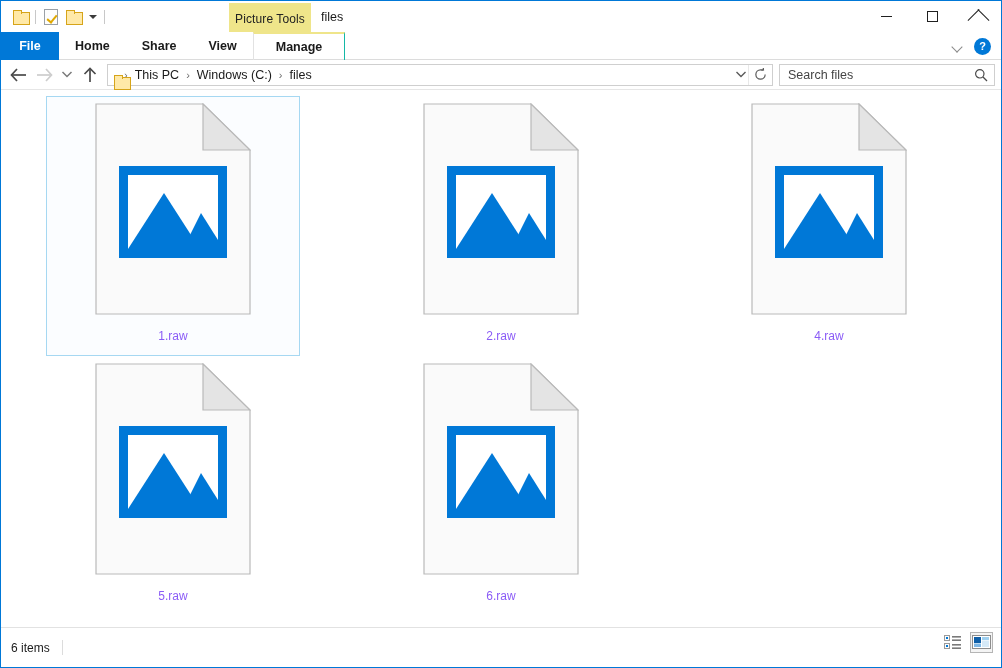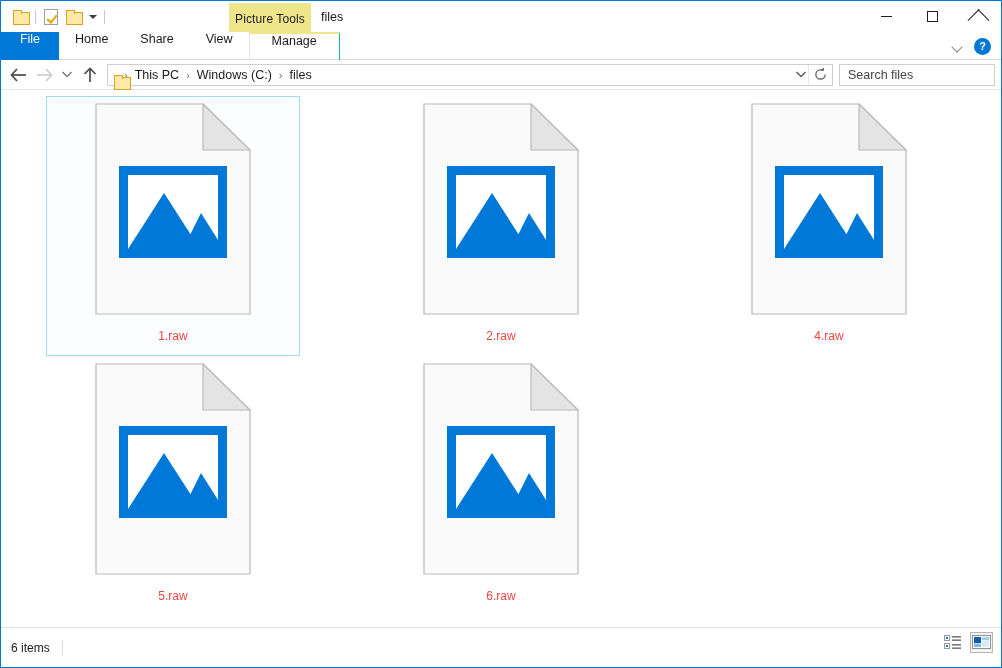--- a/index.html
+++ b/index.html
@@ -93,23 +93,23 @@
 
   
   .ribbonbar {
     height: 28px; min-height: 28px;
     background: #ffffff;
     display: flex; align-items: stretch;
     position: relative;
     border-bottom: 1px solid #dcdcdc;
   }
   .tab {
-    display: flex; align-items: flex-start; justify-content: center;
+    display: flex; align-items: center; justify-content: center;
     font-size: 12.5px; color: #1a1a1a;
-    padding: 0 16px; height: 28px;
+    padding: 0 16px; height: 28px; font-weight: bold;
   }
   .tab-file {
     background: #0078d7; color: #ffffff;
     width: 58px; padding: 0;
   }
   .tab-manage {
     border-left: 1px solid #e2e2e2;
     border-right: 1px solid #14b8a6;
     border-top: 2px solid #efe58a;
     padding: 0 22px;
@@ -168,21 +168,21 @@
   .crumb-caret {
     position: absolute; right: 24px; top: 0; height: 20px;
     display: flex; align-items: center;
   }
   .crumb-refresh {
     position: absolute; right: 0; top: 0; height: 20px; width: 24px;
     display: flex; align-items: center; justify-content: center;
     border-left: 1px solid #e8e8e8;
   }
   .searchbox {
-    width: 156px; height: 22px;
+    width: 216px; height: 22px;
     border: 1px solid #cfcfcf; background: #fff;
     display: flex; align-items: center;
     padding: 0 6px 0 8px;
   }
   .searchbox input {
     flex: 1; border: none; outline: none;
     font-size: 12.5px; font-family: "Liberation Sans", sans-serif;
     color: #1a1a1a; background: transparent;
   }
   .searchbox input::placeholder { color: #444; opacity: 1; }
@@ -212,21 +212,21 @@
   .tile.selected {
     border: 1px solid #a6d8f2;
     background: #fbfdff;
   }
   .thumb {
     width: 156px; height: 212px;
     position: relative;
   }
   .filelabel {
     margin-top: 14px;
-    font-size: 12px; color: #ef4444;
+    font-size: 12px; color: #8b5cf6;
     text-align: center;
   }
 
   
   .statusbar {
     height: 40px; min-height: 28px;
     border-top: 1px solid #e2e2e2;
     background: #ffffff;
     display: flex; align-items: center;
     padding: 0 4px 0 10px;

